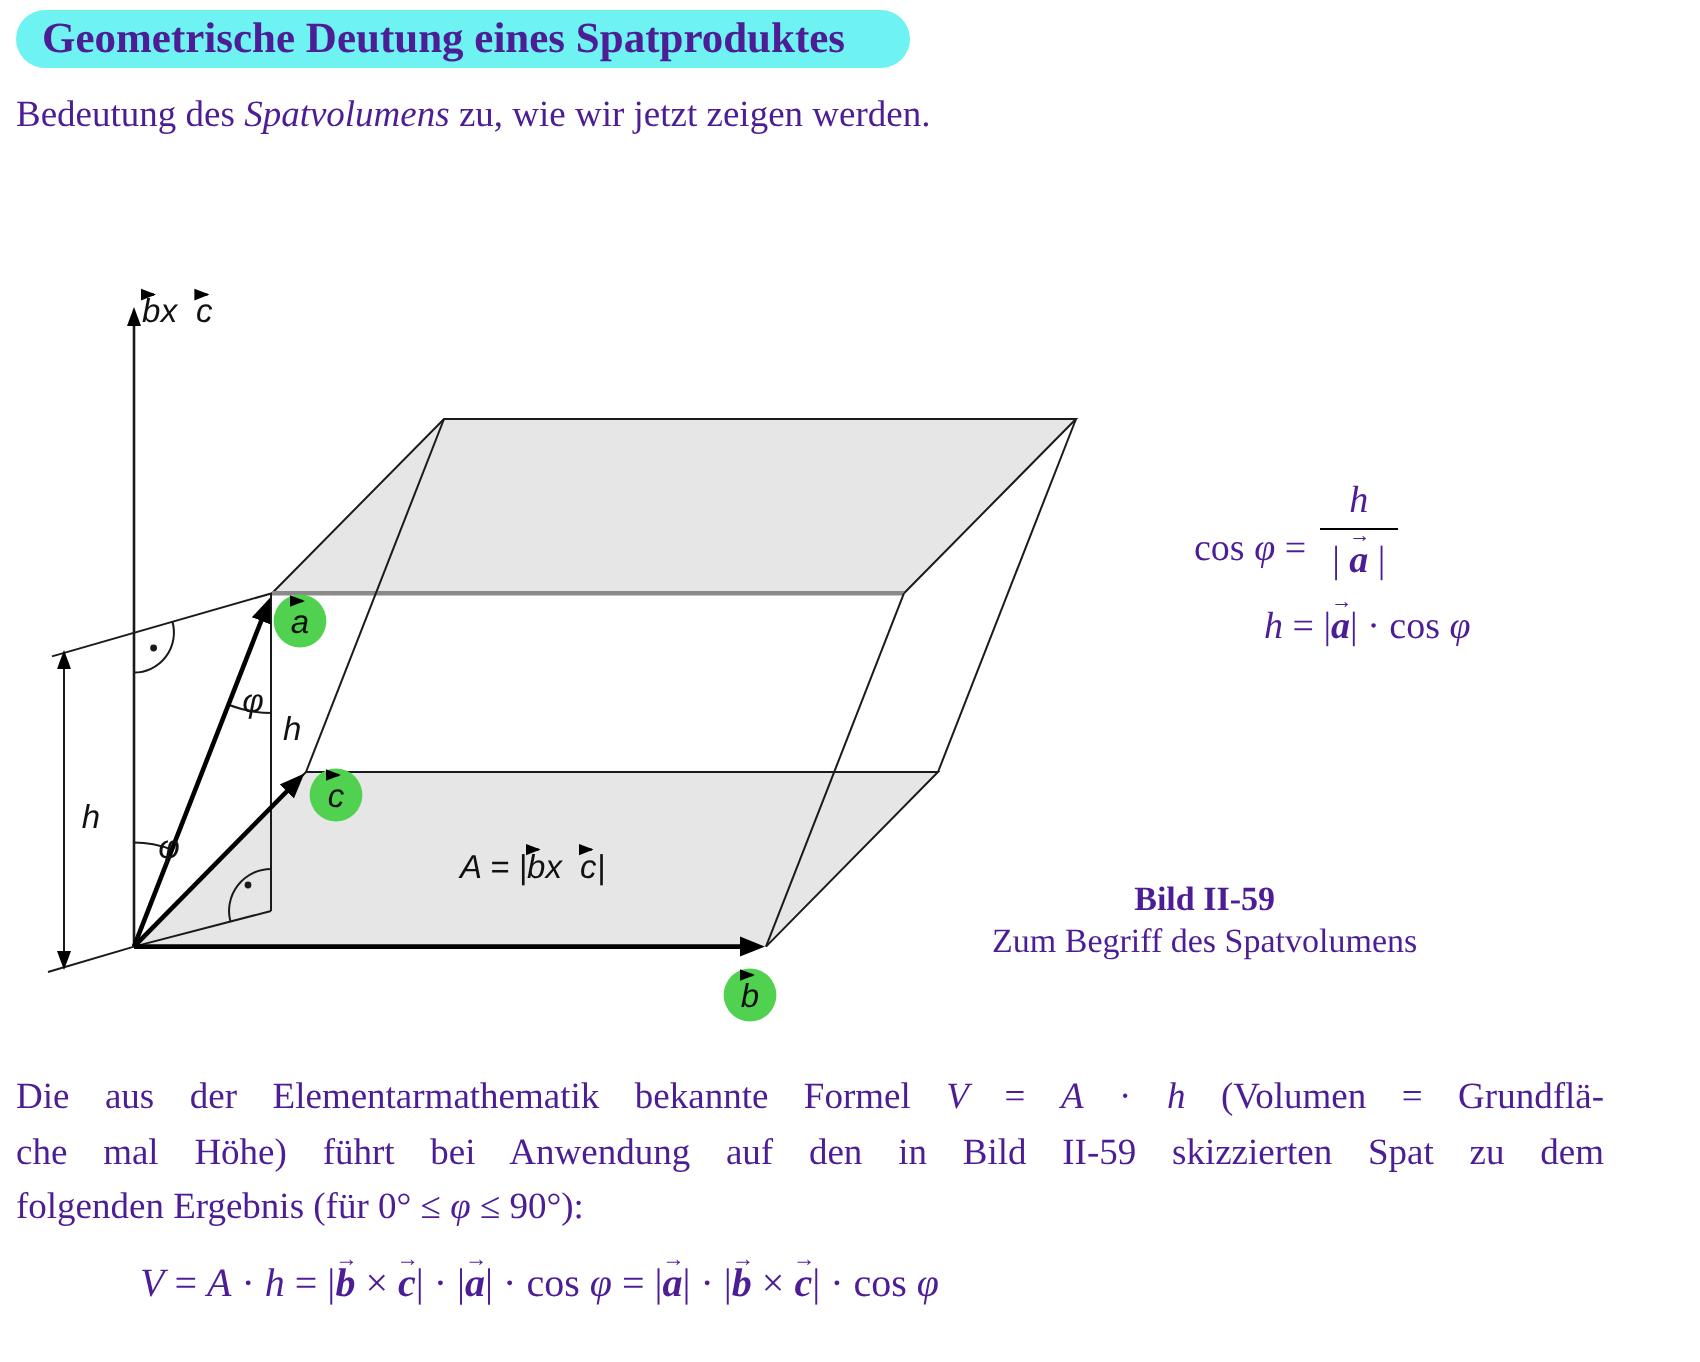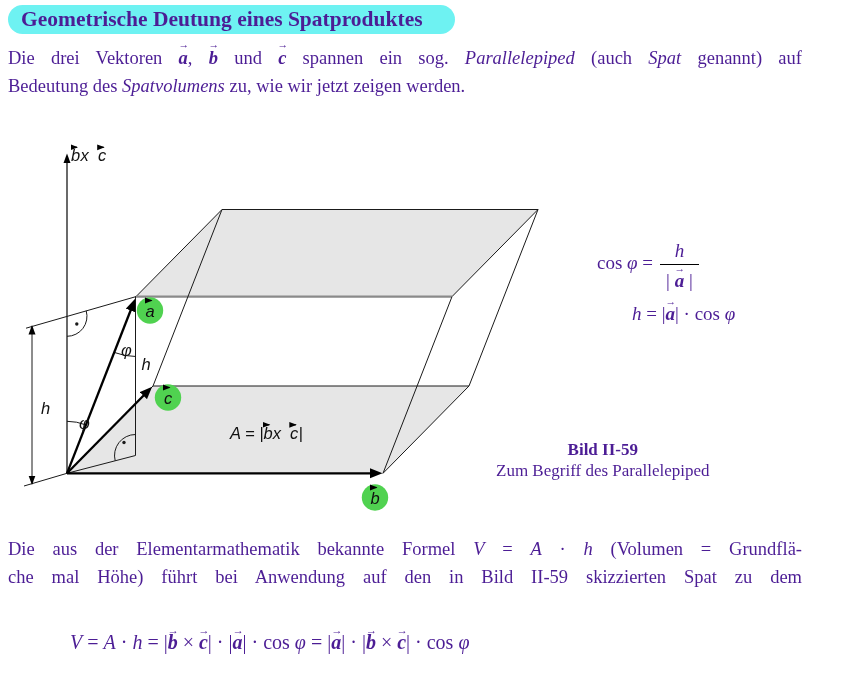--- a/index.html
+++ b/index.html
@@ -28,21 +28,21 @@
   .s-i{font-style:italic;}
   .s-sup{vertical-align:super;font-size:68%;line-height:0;}
   .s-vec{position:relative;display:inline-block;font-style:italic;font-weight:bold;}
   .s-vec::after{content:"\2192";position:absolute;left:55%;top:-0.52em;
                 transform:translateX(-50%);font-size:0.56em;font-style:normal;
                 font-weight:bold;line-height:1;}
 
   
   .sideformula{position:absolute;font-size:19px;}
   #f1{left:597px;top:240px;display:flex;align-items:flex-start;}
-  #f1 .lhs{margin-top:12px;display:inline-block;}
+  #f1 .lhs{margin-top:24px;display:inline-block;}
   .frac{display:inline-block;text-align:center;margin-left:7px;}
   .frac .num{display:block;padding:0 8px 2px 8px;}
   .frac .den{display:block;border-top:1.5px solid #000;padding:5px 6px 0 6px;}
   #f2{left:632px;top:303px;}
 
   
   .caption{position:absolute;left:496px;top:440px;font-size:17px;line-height:20.5px;}
   .cap-title{font-weight:bold;text-align:center;}
 
   
@@ -67,21 +67,20 @@
 </head>
 <body>
 
 <div class="page">
 
   <div class="title-pill">
     <span>Geometrische Deutung eines Spatproduktes</span>
   </div>
 
   <div class="para" id="intro">
-    <div class="jline"><span class="s-p">Die drei Vektoren </span><span class="s-vec">a</span><span class="s-p">, </span><span class="s-vec">b</span><span class="s-p"> und </span><span class="s-vec">c</span><span class="s-p"> spannen ein sog. </span><span class="s-i">Parallelepiped</span><span class="s-p"> (auch </span><span class="s-i">Spat</span><span class="s-p"> genannt) auf</span></div>
     <div class="jline last"><span class="s-p">Bedeutung des </span><span class="s-i">Spatvolumens</span><span class="s-p"> zu, wie wir jetzt zeigen werden.</span></div>
   </div>
 
   <svg id="figure" width="620" height="395" viewBox="0 135 620 395">
     <defs>
       <marker id="m-vec" markerUnits="userSpaceOnUse" markerWidth="13" markerHeight="11" refX="8" refY="5.5" orient="auto-start-reverse">
         <path d="M0,0.5 L12.5,5.5 L0,10.5 z"></path>
       </marker>
       <marker id="m-thin" markerUnits="userSpaceOnUse" markerWidth="10" markerHeight="8" refX="7" refY="4" orient="auto-start-reverse">
         <path d="M0,0.5 L9.5,4 L0,7.5 z"></path>
@@ -173,23 +172,24 @@
     <span class="lhs"><span class="s-p">cos </span><span class="s-i">φ</span><span class="s-p"> =</span></span>
     <span class="frac">
       <span class="num"><span class="s-i">h</span></span>
       <span class="den"><span class="s-p">| </span><span class="s-vec">a</span><span class="s-p"> |</span></span>
     </span>
   </div>
   <div class="sideformula" id="f2"><span class="s-i">h</span><span class="s-p"> = |</span><span class="s-vec">a</span><span class="s-p">| · cos </span><span class="s-i">φ</span></div>
 
   <div class="caption">
     <div class="cap-title">Bild II-59</div>
-    <div>Zum Begriff des Parallelepiped</div>
+    <div>Zum Begriff des Spatvolumens</div>
   </div>
 
   <div class="para" id="body2">
     <div class="jline"><span class="s-p">Die aus der Elementarmathematik bekannte Formel </span><span class="s-i">V</span><span class="s-p"> = </span><span class="s-i">A</span><span class="s-p"> · </span><span class="s-i">h</span><span class="s-p"> (Volumen = Grundflä-</span></div>
     <div class="jline"><span class="s-p">che mal Höhe) führt bei Anwendung auf den in Bild II-59 skizzierten Spat zu dem</span></div>
+    <div class="jline last"><span class="s-p">folgenden Ergebnis (für 0° ≤ </span><span class="s-i">φ</span><span class="s-p"> ≤ 90°):</span></div>
   </div>
 
   <div id="mainformula"><span class="s-i">V</span><span class="s-p"> = </span><span class="s-i">A</span><span class="s-p"> · </span><span class="s-i">h</span><span class="s-p"> = |</span><span class="s-vec">b</span><span class="s-p"> × </span><span class="s-vec">c</span><span class="s-p">| · |</span><span class="s-vec">a</span><span class="s-p">| · cos </span><span class="s-i">φ</span><span class="s-p"> = |</span><span class="s-vec">a</span><span class="s-p">| · |</span><span class="s-vec">b</span><span class="s-p"> × </span><span class="s-vec">c</span><span class="s-p">| · cos </span><span class="s-i">φ</span></div>
 
 </div>
 
 </body></html>

